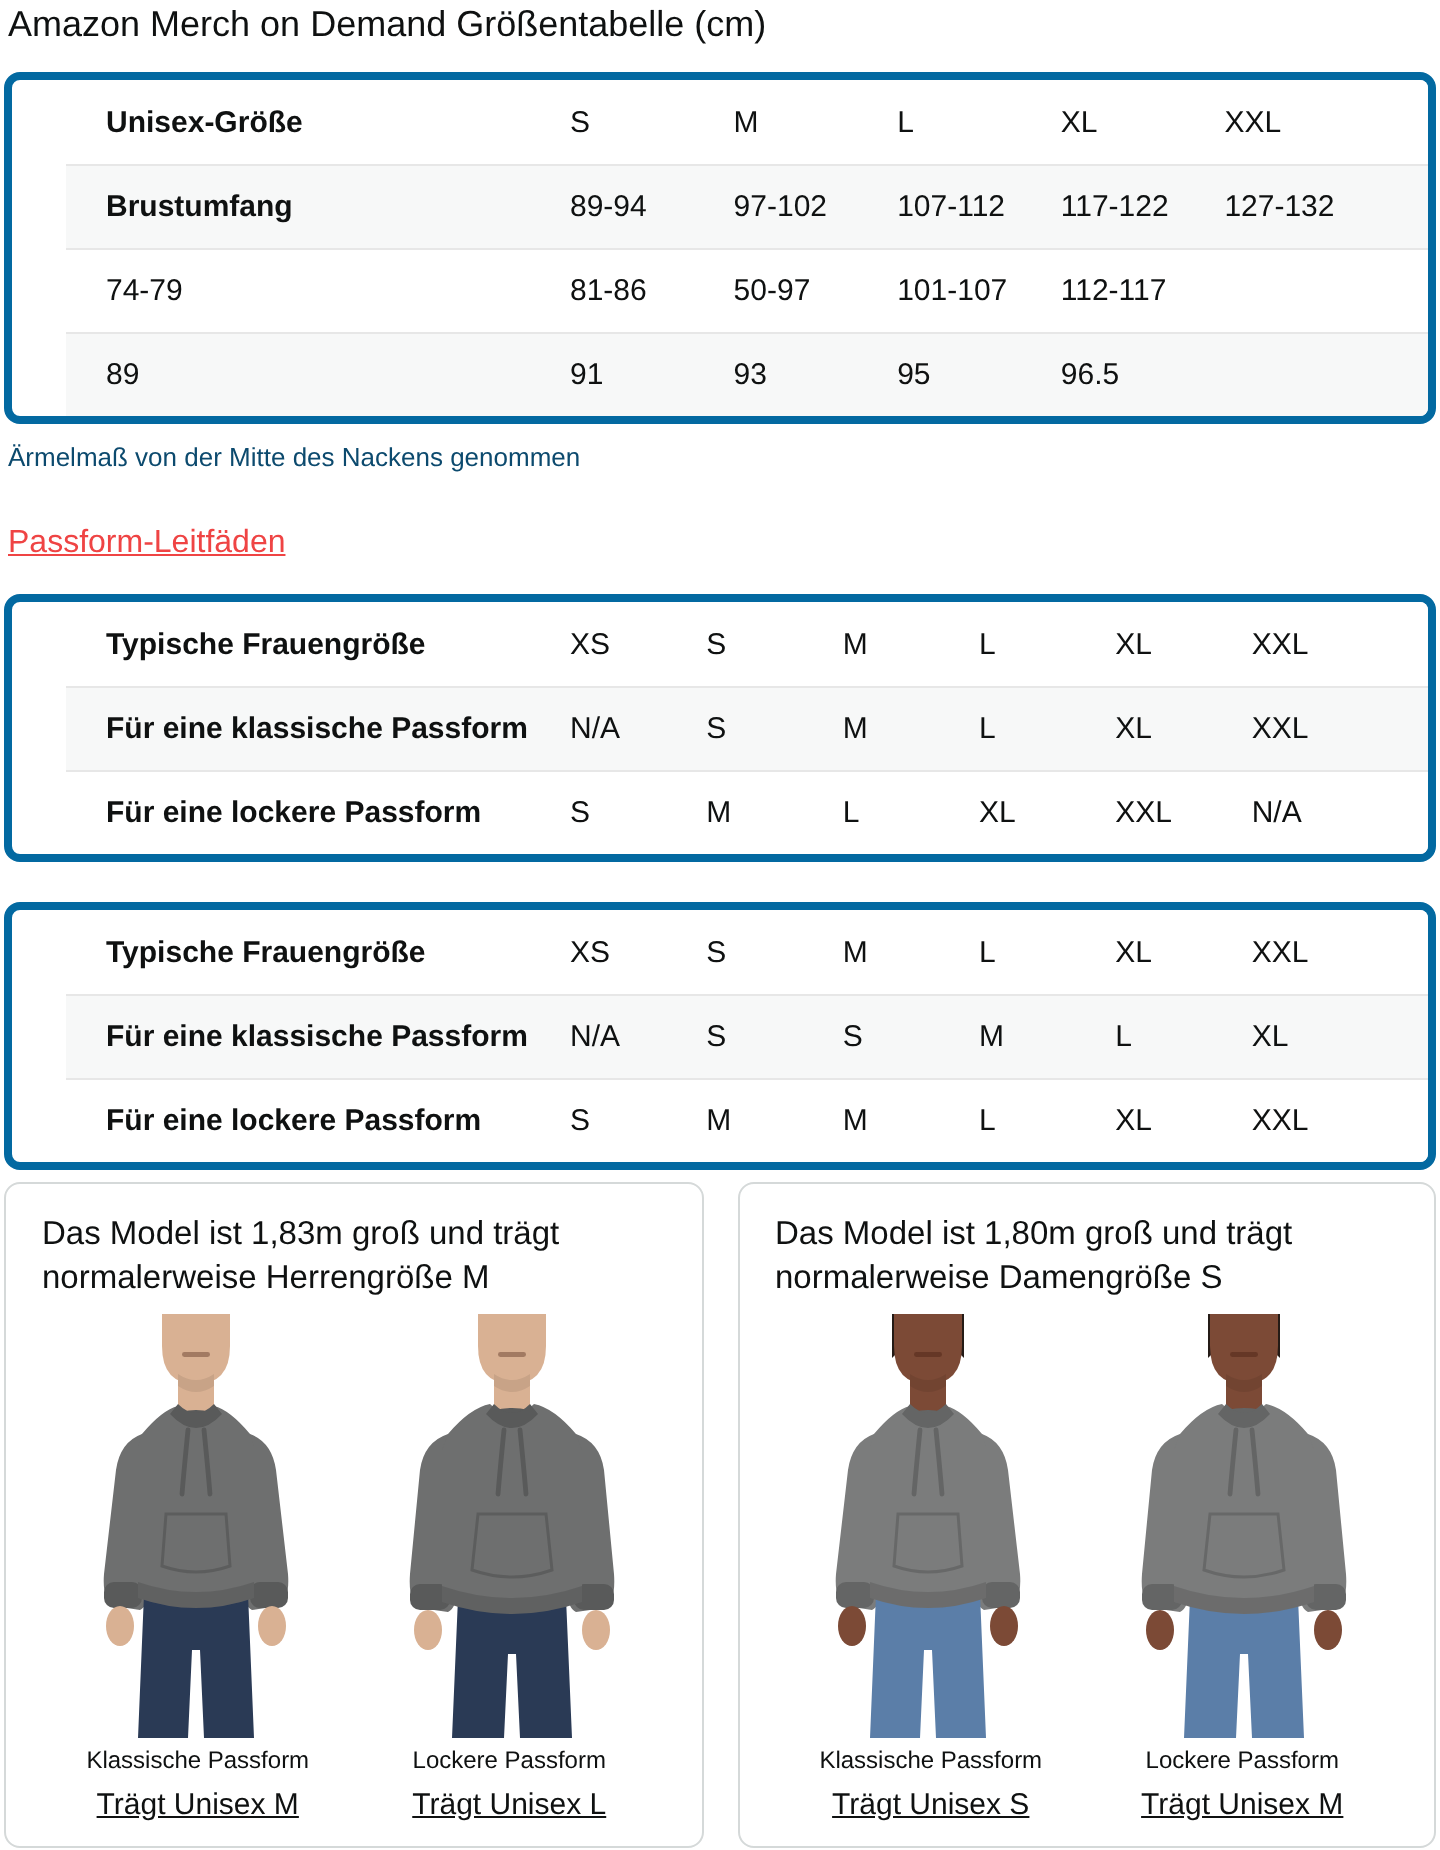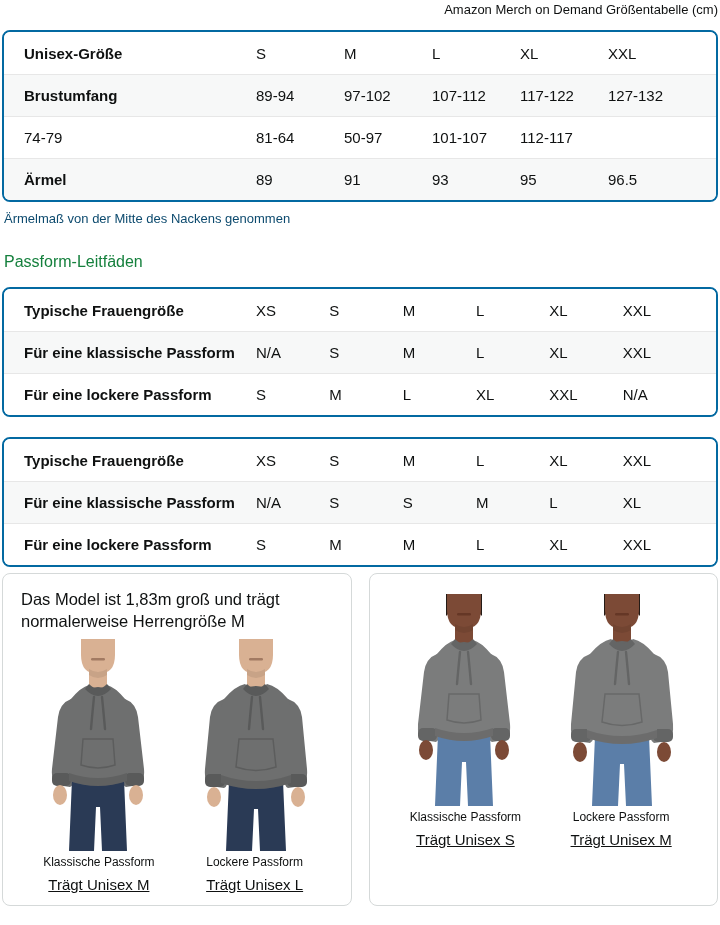--- a/index.html
+++ b/index.html
@@ -6,32 +6,32 @@
   html, body { width: 720px; background: #fff; }
   body {
     font-family: "Liberation Sans", sans-serif;
     color: #0f1111;
     height: 925px;
     overflow: hidden;
   }
   .page { padding: 2px 2px 0 2px; }
 
   .page-title {
-    font-size: 13px;
+    font-size: 18px;
     color: #0f1111;
     padding-left: 2px;
     margin-bottom: 13px;
-    text-align: right;
   }
 
   .panel {
-    border: 2px solid #0369a1;
+    border: 4px solid #0369a1;
     border-radius: 8px;
     overflow: hidden;
     background: #fff;
+    padding-left: 27px;
   }
   .trow {
     display: grid;
     align-items: center;
     height: 42px;
     padding: 0 20px;
     background: #fff;
   }
   .trow + .trow { border-top: 1px solid #e7e7e7; }
   .trow.shaded { background: #f7f8f8; }
@@ -41,23 +41,24 @@
   .cell-value { font-size: 15px; white-space: nowrap; }
 
   .footnote {
     font-size: 13px;
     color: #0c4a6e;
     padding-left: 2px;
     margin-top: 9px;
   }
   .section-heading {
     font-size: 16px;
-    color: #15803d;
+    color: #ef4444;
     padding-left: 2px;
     margin-top: 27px;
+    text-decoration: underline;
   }
   .fit-table-1 { margin-top: 16px; }
   .fit-table-2 { margin-top: 20px; }
 
   .cards { display: flex; gap: 17px; margin-top: 6px; }
   .model-card {
     flex: 1;
     border: 1px solid #d5d9d9;
     border-radius: 8px;
     background: #fff;
@@ -151,27 +152,26 @@
     <div class="trow shaded">
       <div class="cell-label">Brustumfang</div>
       <div class="cell-value">89-94</div>
       <div class="cell-value">97-102</div>
       <div class="cell-value">107-112</div>
       <div class="cell-value">117-122</div>
       <div class="cell-value">127-132</div>
     </div>
     <div class="trow">
       <div class="cell-value">74-79</div>
-      <div class="cell-value">81-64</div>
+      <div class="cell-value">81-86</div>
       <div class="cell-value">50-97</div>
       <div class="cell-value">101-107</div>
       <div class="cell-value">112-117</div>
     </div>
     <div class="trow shaded">
-      <div class="cell-label">Ärmel</div>
       <div class="cell-value">89</div>
       <div class="cell-value">91</div>
       <div class="cell-value">93</div>
       <div class="cell-value">95</div>
       <div class="cell-value">96.5</div>
     </div>
   </div>
 
   <div class="footnote">Ärmelmaß von der Mitte des Nackens genommen</div>
 
@@ -255,20 +255,21 @@
           <div class="caption-size">Trägt Unisex M</div>
         </div>
         <div class="caption-col">
           <div class="caption-fit">Lockere Passform</div>
           <div class="caption-size">Trägt Unisex L</div>
         </div>
       </div>
     </div>
 
     <div class="model-card">
+      <div class="card-heading">Das Model ist 1,80m groß und trägt normalerweise Damengröße S</div>
       <div class="models-row">
         <svg class="model-figure model--female" viewBox="0 0 150 212">
             <use href="#fig-classic"></use>
           </svg>
         <svg class="model-figure model--female" viewBox="0 0 150 212">
             <use href="#fig-loose"></use>
           </svg>
       </div>
       <div class="captions-row">
         <div class="caption-col">

